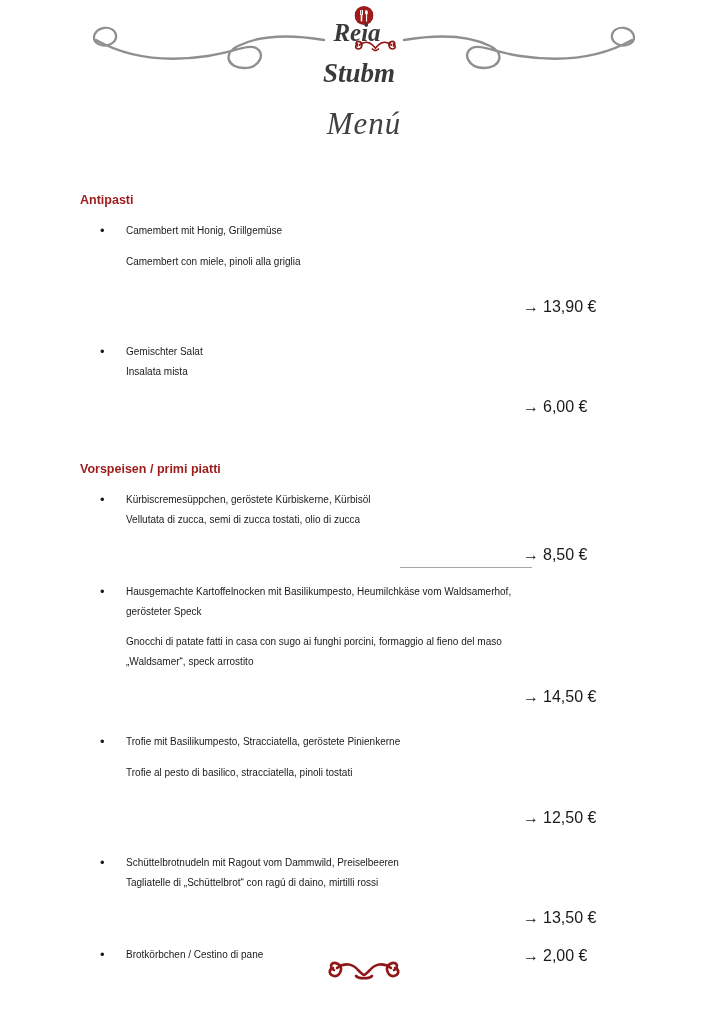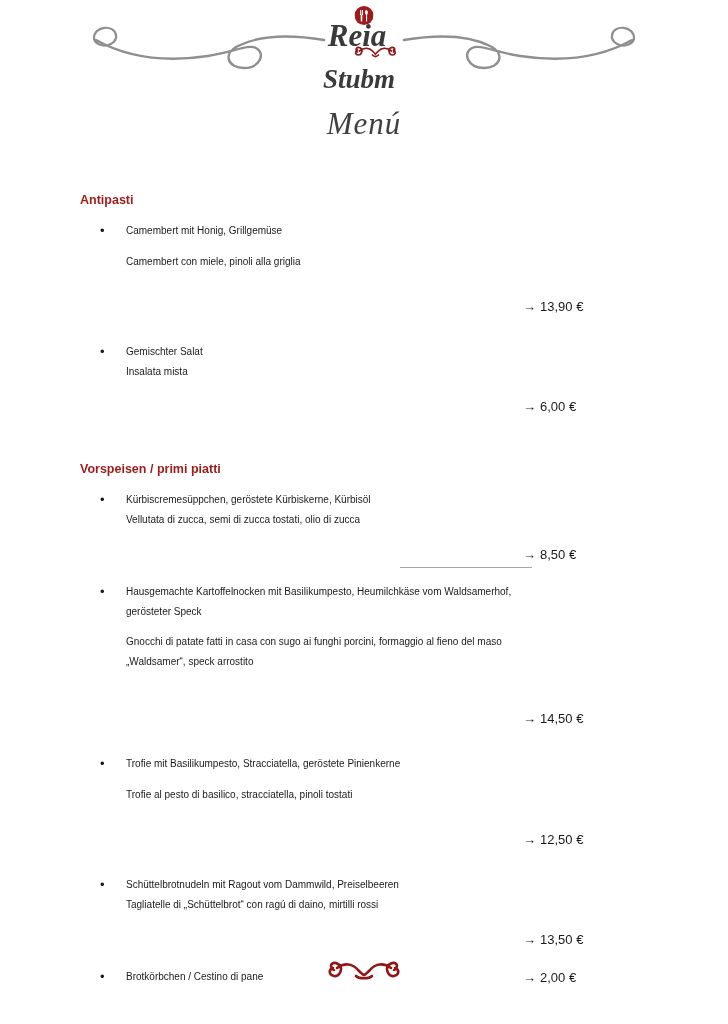--- a/index.html
+++ b/index.html
@@ -53,21 +53,21 @@
     transform: translateX(-50%);
     width: 19px;
     height: 19px;
   }
   .logo-reia {
     position: relative;
     display: block;
     font-family: "Liberation Serif", serif;
     font-style: italic;
     font-weight: 700;
-    font-size: 31px;
+    font-size: 25px;
     color: #3a3a3a;
     letter-spacing: 0px;
     margin-top: 14px;
     text-indent: -14px;
   }
   .logo-stubm-wrap {
     position: relative;
     display: block;
     margin-top: -2px;
   }
@@ -139,21 +139,21 @@
   }
   .gap-md { height: 11px; }
 
   .price-row {
     position: relative;
     height: 19px;
   }
   .price {
     position: absolute;
     left: 423px;
-    font-size: 13px;
+    font-size: 16px;
     line-height: 19px;
     color: #1a1a1a;
     white-space: nowrap;
   }
   .arrow { display: inline-block; margin-right: 4px; }
 
   .divider {
     position: absolute;
     left: 300px;
     width: 132px;
@@ -268,21 +268,21 @@
       </div>
       <div class="item" style="margin-top: 18px;">
         <span class="bullet">•</span>
         <div class="item-body">
           <div class="line-de">Hausgemachte Kartoffelnocken mit Basilikumpesto, Heumilchkäse vom Waldsamerhof,</div>
           <div class="line-de">gerösteter Speck</div>
           <div class="gap-md"></div>
           <div class="line-it">Gnocchi di patate fatti in casa con sugo ai funghi porcini, formaggio al fieno del maso</div>
           <div class="line-it">„Waldsamer“, speck arrostito</div>
         </div>
-        <div class="price-row" style="margin-top: 38px;">
+        <div class="price-row" style="margin-top: 16px;">
           <div class="price"><span class="arrow">→</span><span>14,50 €</span></div>
         </div>
       </div>
       <div class="item" style="margin-top: 26px;">
         <span class="bullet">•</span>
         <div class="item-body">
           <div class="line-de">Trofie mit Basilikumpesto, Stracciatella, geröstete Pinienkerne</div>
           <div class="gap-md"></div>
           <div class="line-it">Trofie al pesto di basilico, stracciatella, pinoli tostati</div>
         </div>

